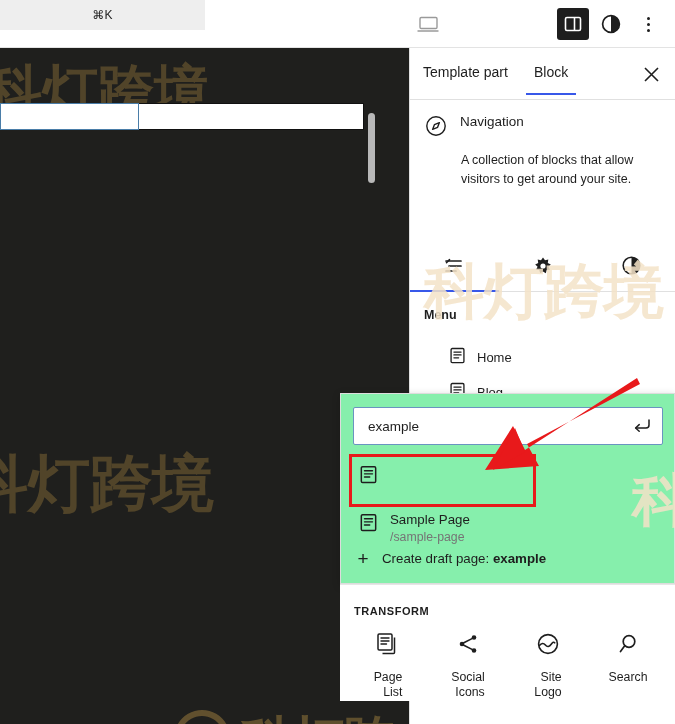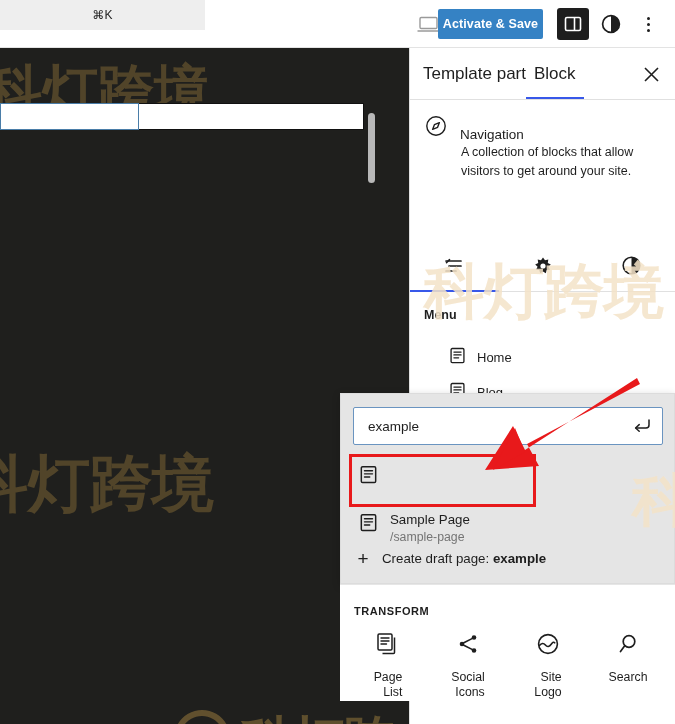--- a/index.html
+++ b/index.html
@@ -65,35 +65,35 @@
   
   .panel {
     position:absolute; left:409px; top:48px; width:266px; height:676px;
     background:#ffffff; border-left:1px solid #e0e0e0; overflow:hidden;
   }
   .panel-tabs {
     position:absolute; left:0; top:0; width:266px; height:52px;
     border-bottom:1px solid #e0e0e0; display:flex; align-items:center;
   }
   .panel-tab {
-    font-size:17px; color:#1e1e1e; cursor:pointer; position:relative;
+    font-size:14px; color:#1e1e1e; cursor:pointer; position:relative;
     padding:16px 0 15px; background:none; border:none; font-family:"Liberation Sans", sans-serif;
   }
   .panel-tab.t1 { position:absolute; left:13px; top:0; }
   .panel-tab.t2 { position:absolute; left:124px; top:0; }
   .panel-tab.active::after {
     content:""; position:absolute; left:-8px; right:-8px; bottom:0; height:2px; background:#3858e9;
   }
   .panel-close { position:absolute; right:12px; top:13px; width:26px; height:26px;
                  display:flex; align-items:center; justify-content:center; cursor:pointer; }
 
   .block-info { position:absolute; left:0; top:52px; width:266px; padding:14px 18px 12px 14px; }
-  .block-title-row { display:flex; align-items:flex-end; gap:12px; }
+  .block-title-row { display:flex; align-items:flex-start; gap:12px; }
   .block-title { font-size:13.5px; color:#1e1e1e; }
-  .block-desc { font-size:12.5px; color:#1e1e1e; line-height:1.55; margin-top:1px; padding-left:37px; padding-right:4px;}
+  .block-desc { font-size:12.5px; color:#1e1e1e; line-height:1.55; margin-top:9px; padding-left:37px; padding-right:4px;}
 
   .icon-tabs {
     position:absolute; left:0; top:196px; width:266px; height:48px;
     border-bottom:1px solid #e0e0e0; display:flex;
   }
   .icon-tab { flex:1; display:flex; align-items:center; justify-content:center; position:relative; cursor:pointer; }
   .icon-tab.active::after { content:""; position:absolute; left:0; right:0; bottom:-1px; height:2px; background:#3858e9; }
 
   .menu-head { position:absolute; left:0; top:256px; width:316px; height:28px; }
   .menu-label { position:absolute; left:14px; top:4px; font-size:12.5px; font-weight:bold; color:#1e1e1e;}
@@ -101,21 +101,21 @@
                 display:flex; flex-direction:column; align-items:center; justify-content:center; gap:3px; cursor:pointer;}
   .kebab-menu i { width:3px; height:3px; border-radius:50%; background:#1e1e1e; display:block;}
 
   .nav-list { position:absolute; left:0; top:292px; width:266px; }
   .nav-item { display:flex; align-items:center; gap:11px; padding:7px 0 7px 39px; cursor:pointer; }
   .nav-item span.lbl { font-size:13px; color:#1e1e1e; }
 
   
   .popover {
     position:absolute; left:340px; top:393px; width:335px; height:191px;
-    background:#e5e5e5; border:1px solid #dcdcdc;
+    background:#86efac; border:1px solid #dcdcdc;
     box-shadow: 0 2px 8px rgba(0,0,0,.18); z-index:20;
   }
   .search-wrap { position:absolute; left:12px; top:13px; width:310px; height:38px; }
   .search-box {
     width:100%; height:100%; border:1px solid #6a94c0; border-radius:2px;
     background:#fff; font-size:13.5px; color:#1e1e1e; padding:0 40px 0 14px;
     font-family:"Liberation Sans", sans-serif; outline:none;
   }
   .enter-icon { position:absolute; right:11px; top:10px; width:20px; height:18px; }
 
@@ -379,21 +379,20 @@
   <div class="topbar">
     <div class="cmdk">⌘K</div>
 
     <div class="device-icon">
       <svg width="22" height="20" viewBox="0 0 22 20">
         <rect x="3" y="3.5" width="17" height="11" rx="1.2" fill="none" stroke="#9a9a9a" stroke-width="1.4"></rect>
         <path d="M1 17 H21" stroke="#9a9a9a" stroke-width="1.4" stroke-linecap="round"></path>
       </svg>
     </div>
 
-    <button class="activate-btn">Activate &amp; Save</button>
 
     <div class="sidebar-toggle">
       <svg width="20" height="20" viewBox="0 0 20 20">
         <rect x="2.5" y="3.5" width="15" height="13" rx="1.4" fill="none" stroke="#ffffff" stroke-width="1.6"></rect>
         <path d="M11.5 3.5 V16.5" stroke="#ffffff" stroke-width="1.6"></path>
       </svg>
     </div>
 
     <div class="styles-btn">
       <svg width="24" height="24" viewBox="0 0 24 24">

